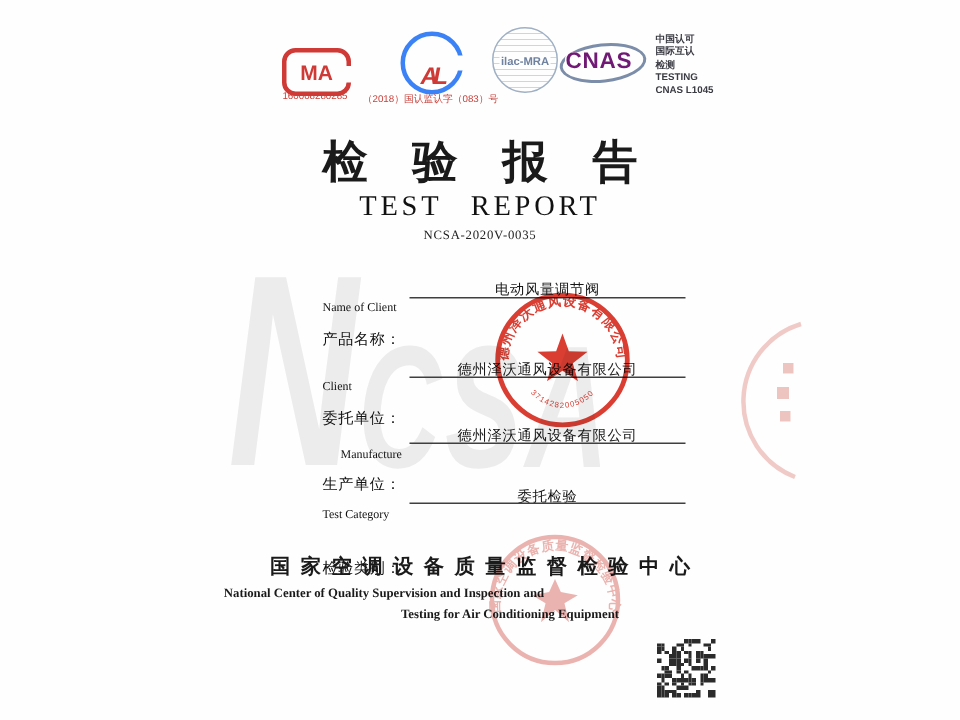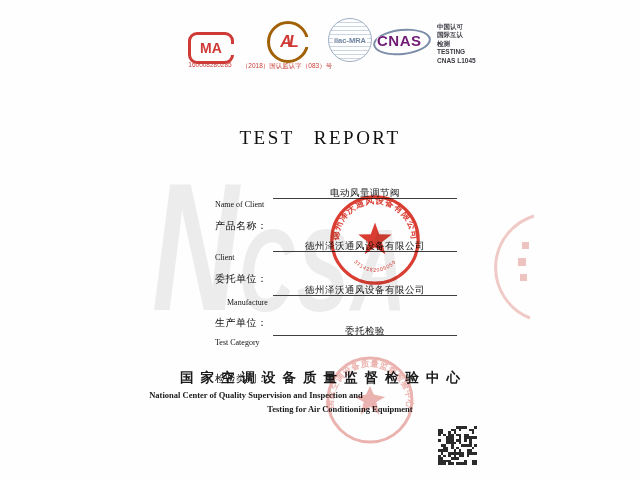--- a/index.html
+++ b/index.html
@@ -6,22 +6,22 @@
   #canvas{position:relative;width:640px;height:480px;background:#fefefe;overflow:hidden;
           font-family:"Liberation Sans",sans-serif;color:#1a1a1a;}
   .abs{position:absolute;}
   
   #logo-row .logo-caption{font-size:6.5px;color:#c9403a;text-align:center;letter-spacing:0;}
   #cma-box{left:188px;top:32px;width:40px;height:26px;border:3px solid #cf3a36;border-radius:9px;
            display:flex;align-items:center;justify-content:center;}
   #cma-box .ma{color:#cf3a36;font-weight:bold;font-size:14px;letter-spacing:0;line-height:1;}
   #cma-notch{right:-4px;top:9px;width:7px;height:11px;background:#fefefe;}
   #cma-num{left:178px;top:61px;width:64px;}
-  #cal-circle{left:267px;top:21px;width:36px;height:36px;border:3px solid #a16207;border-radius:50%;
-              display:flex;align-items:center;justify-content:center;}
+  #cal-circle{left:267px;top:21px;width:36px;height:36px;border:3px solid #3b82f6;border-radius:50%;
+              display:flex;align-items:flex-end;justify-content:center;}
   #cal-circle .al{color:#cf3a36;font-weight:bold;font-style:italic;font-size:16px;letter-spacing:-3px;line-height:1;}
   #cal-notch{right:-4px;top:13px;width:7px;height:10px;background:#fefefe;}
   #cal-cap{left:240px;top:62px;width:94px;font-size:6px;}
   #ilac-circle{left:328px;top:18px;width:42px;height:42px;border:1.5px solid #9fb0c4;border-radius:50%;
                background:repeating-linear-gradient(180deg,#fefefe 0 3px,#ccd6e2 3px 4px);
                display:flex;align-items:center;justify-content:center;}
   #ilac-circle .ilac-label{background:#fefefe;color:#6f82a0;font-weight:bold;font-size:7.5px;padding:0 1px;line-height:1.2;}
   #cnas-wrap{left:372px;top:25px;width:60px;height:32px;}
   #cnas-ellipse{left:1px;top:4px;width:54px;height:22px;border:2px solid #7b8da8;border-radius:50%;transform:rotate(-6deg);}
   #cnas-wrap .cnas-label{left:5px;top:7px;color:#701a75;font-weight:bold;font-size:15px;letter-spacing:.5px;
@@ -96,21 +96,23 @@
 
     <div id="acc-block" class="abs">
       <div>中国认可</div>
       <div>国际互认</div>
       <div>检测</div>
       <div>TESTING</div>
       <div>CNAS L1045</div>
     </div>
   </div>
 
+  <div id="title-zh" class="abs">检验报告</div>
   <div id="title-en" class="abs">TEST REPORT</div>
+  <div id="report-no" class="abs">NCSA-2020V-0035</div>
 
   <div>
     <div class="abs field-label" style="left:215px;top:187px;">产品名称：</div>
     <div class="abs field-value" style="top:187px;">电动风量调节阀</div>
     <div class="abs field-line" style="left:273px;top:198px;"></div>
     <div class="abs field-sublabel" style="left:215px;top:200px;">Name of Client</div>
   </div>
   <div>
     <div class="abs field-label" style="left:215px;top:240px;">委托单位：</div>
     <div class="abs field-value" style="top:240px;">德州泽沃通风设备有限公司</div>

